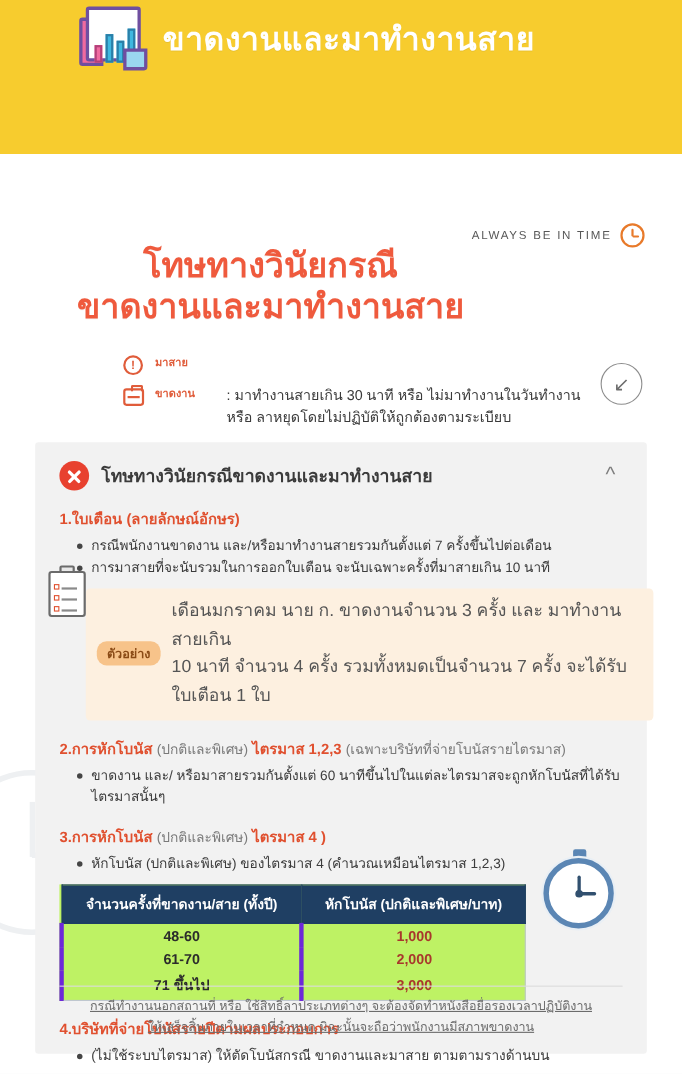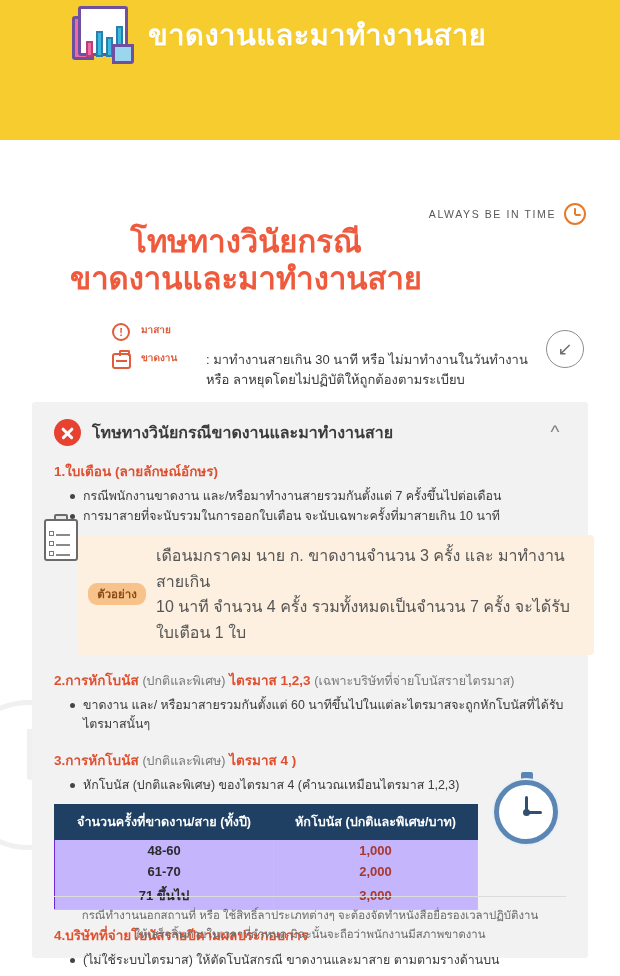--- a/index.html
+++ b/index.html
@@ -197,29 +197,29 @@
   .clipboard .ln {
     position:absolute; left: 12px; height: 2px; background:#8a8a8a; width: 14px;
   }
   .clipboard .chk {
     position:absolute; left: 5px; width: 5px; height: 5px; border:1.6px solid #e0502f;
   }
 
   
   table.bonus {
     margin: 9px 0 0 22px; border-collapse: collapse; width: 424px;
-    background: #c4b5fd;
+    background: #bef264;
   }
   table.bonus th {
     background: #1f3f63; color: #fff; font-size: 12.6px; font-weight: bold;
     padding: 7px 6px; border: 1px solid #1f3f63;
   }
   table.bonus td {
     font-size: 13px; font-weight: bold; color: #2b2b2b; text-align: center;
-    padding: 3px 6px; border-left: 1px solid #6d28d9; border-right: 1px solid #bfc7cf;
+    padding: 3px 6px; border-left: 4px solid #6d28d9; border-right: 1px solid #bfc7cf;
   }
   table.bonus td.amt { color: #a8372c; }
   table.bonus tr:last-child td { border-bottom: 1px solid #bfc7cf; }
 
   .stopwatch {
     position: absolute; right: 24px; bottom: 112px; width: 74px; height: 74px;
   }
   .stopwatch .dial {
     position:absolute; left: 4px; top: 8px; width: 64px; height: 64px;
     border-radius: 50%; background: #fff; border: 5px solid #5b86b4;
@@ -235,21 +235,21 @@
   .stopwatch .h1 { left: 35px; top: 24px; width: 2.5px; height: 17px; }
   .stopwatch .h2 { left: 36px; top: 39px; width: 16px; height: 2.5px; }
   .stopwatch .dot {
     position:absolute; left: 33px; top: 37px; width: 7px; height: 7px;
     border-radius: 50%; background:#31506f;
   }
 
   .card-foot {
     position: absolute; left: 22px; right: 22px; bottom: 14px;
     border-top: 1px solid #dcdcdc; padding-top: 9px;
-    text-align: center; font-size: 11.4px; color: #6c6c6c; line-height: 1.65;
+    text-align: center; font-size: 11.4px; color: #6c6c6c; line-height: 1.65; text-decoration: underline;
   }
 </style>
 </head>
 <body>
 
 <div class="page">
 
   <div class="banner">
     <div class="banner-inner">
       <div class="chart-icon">

